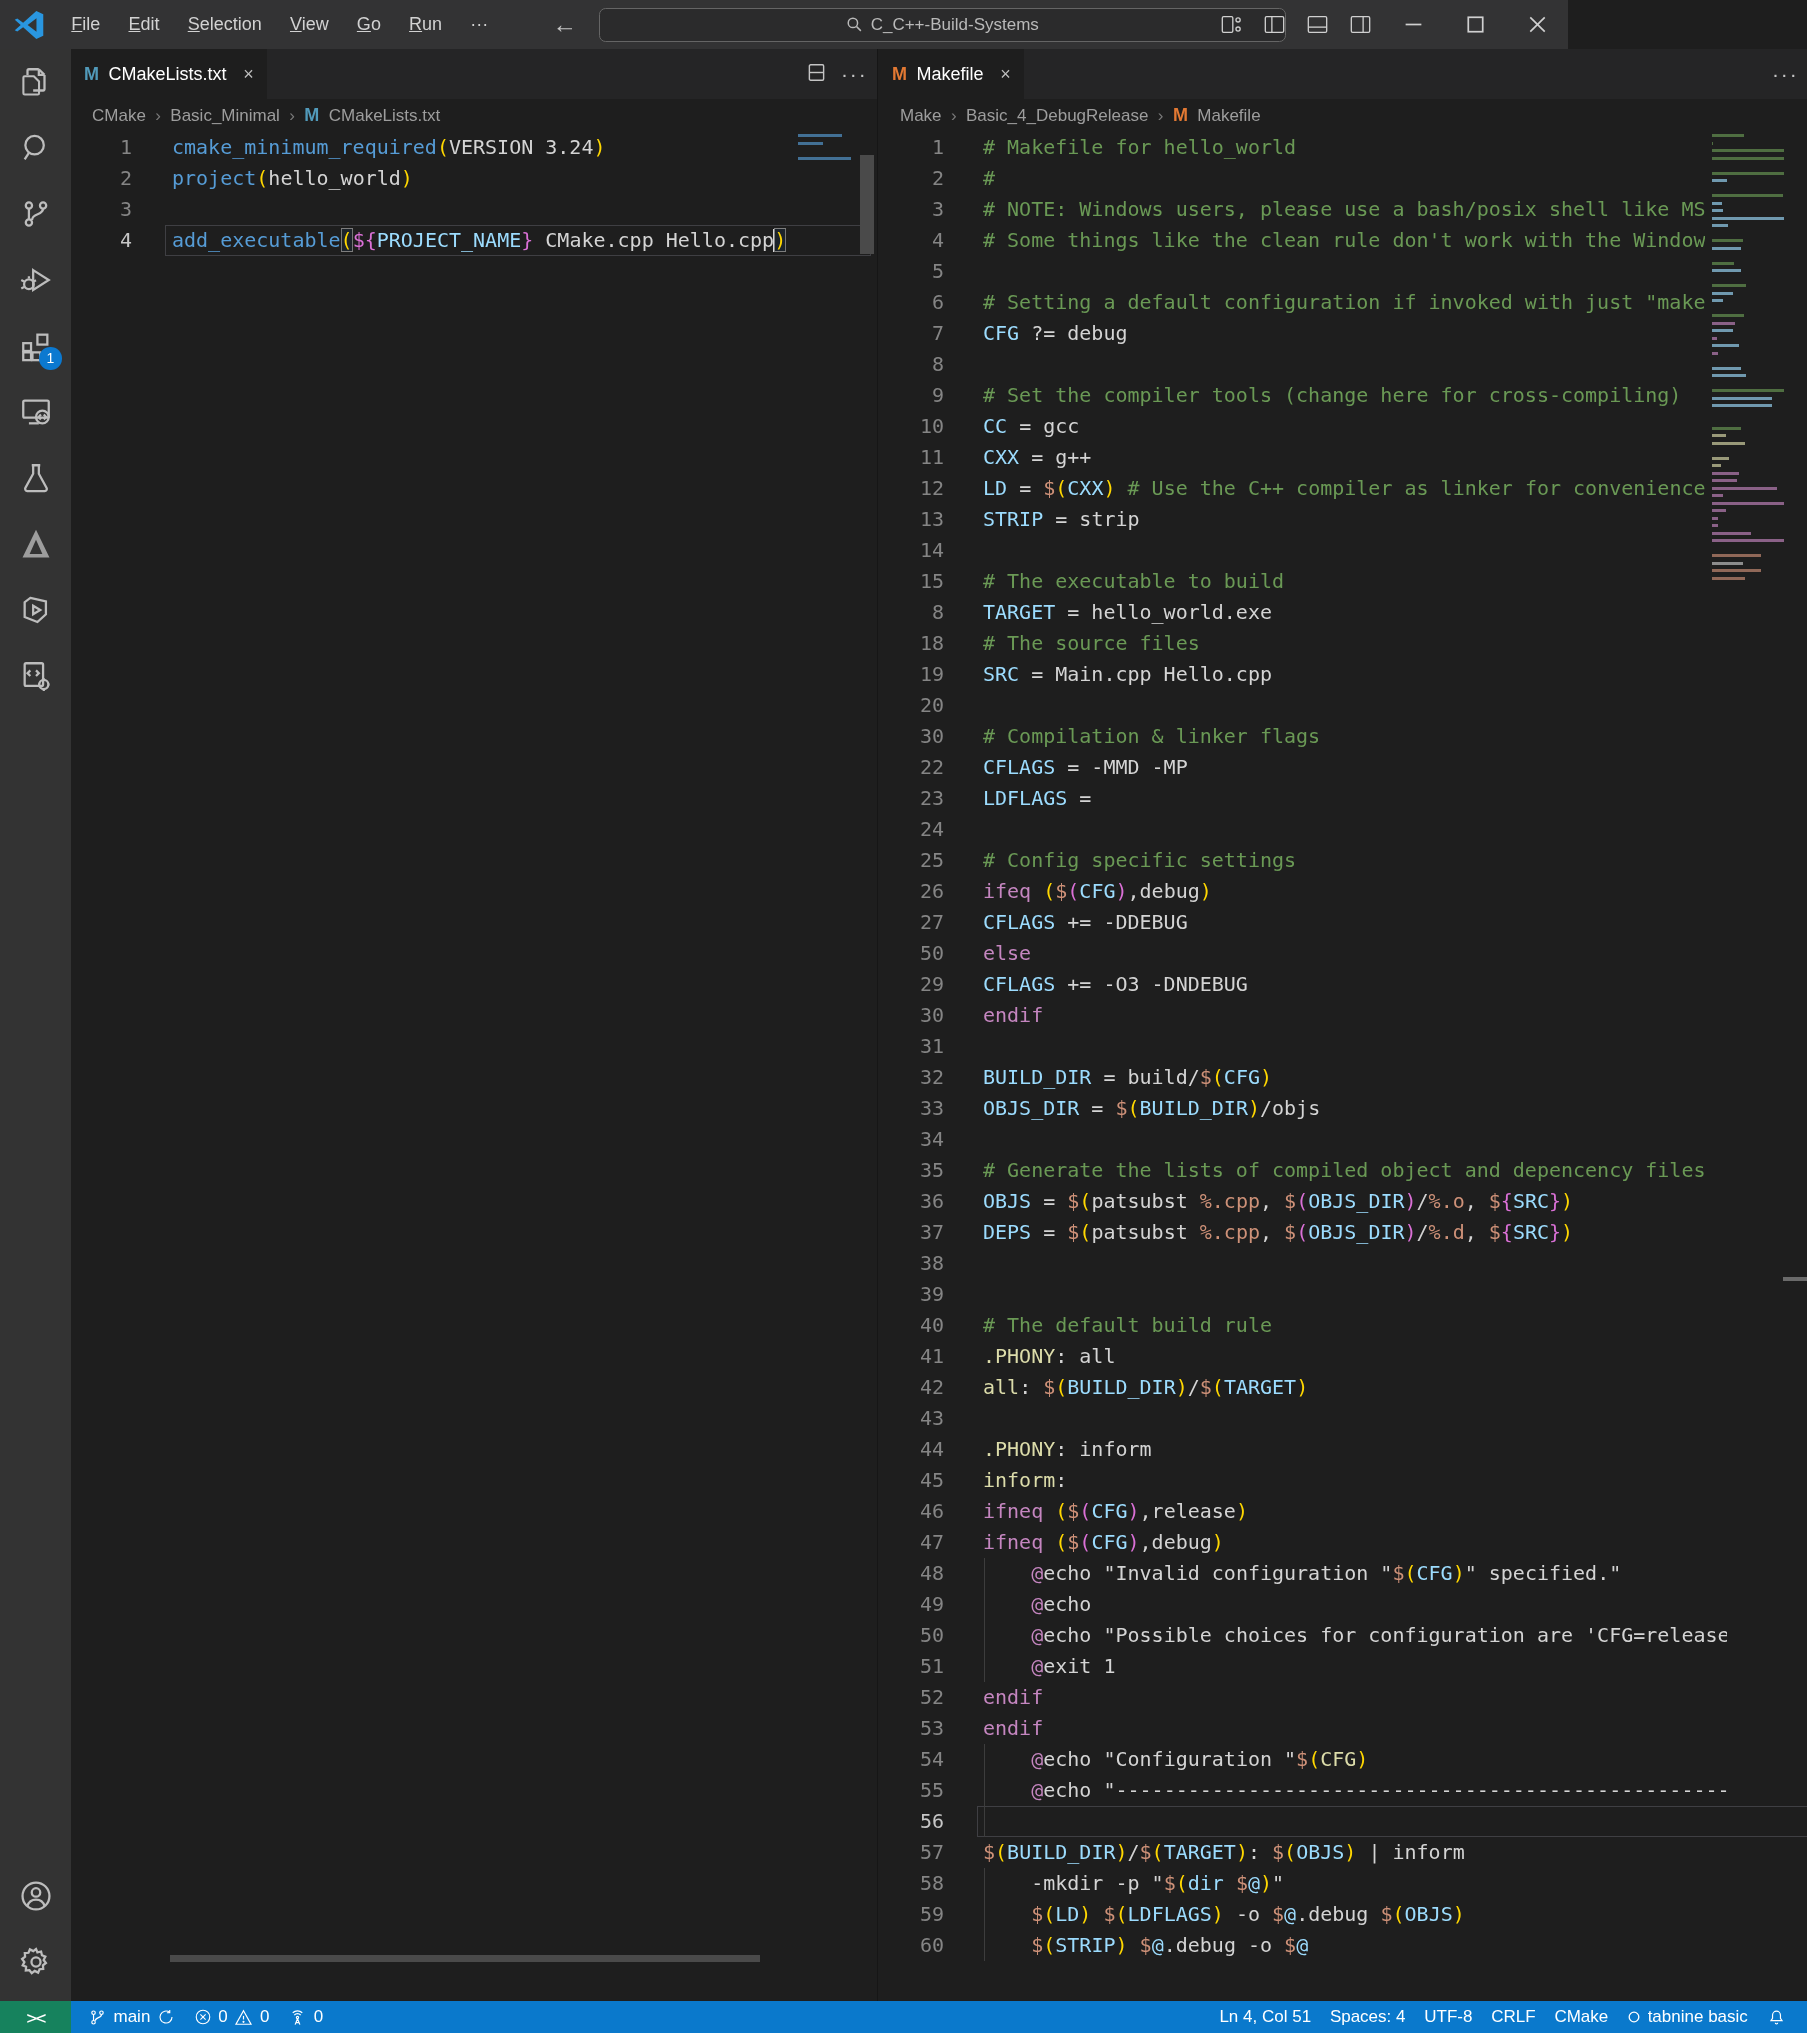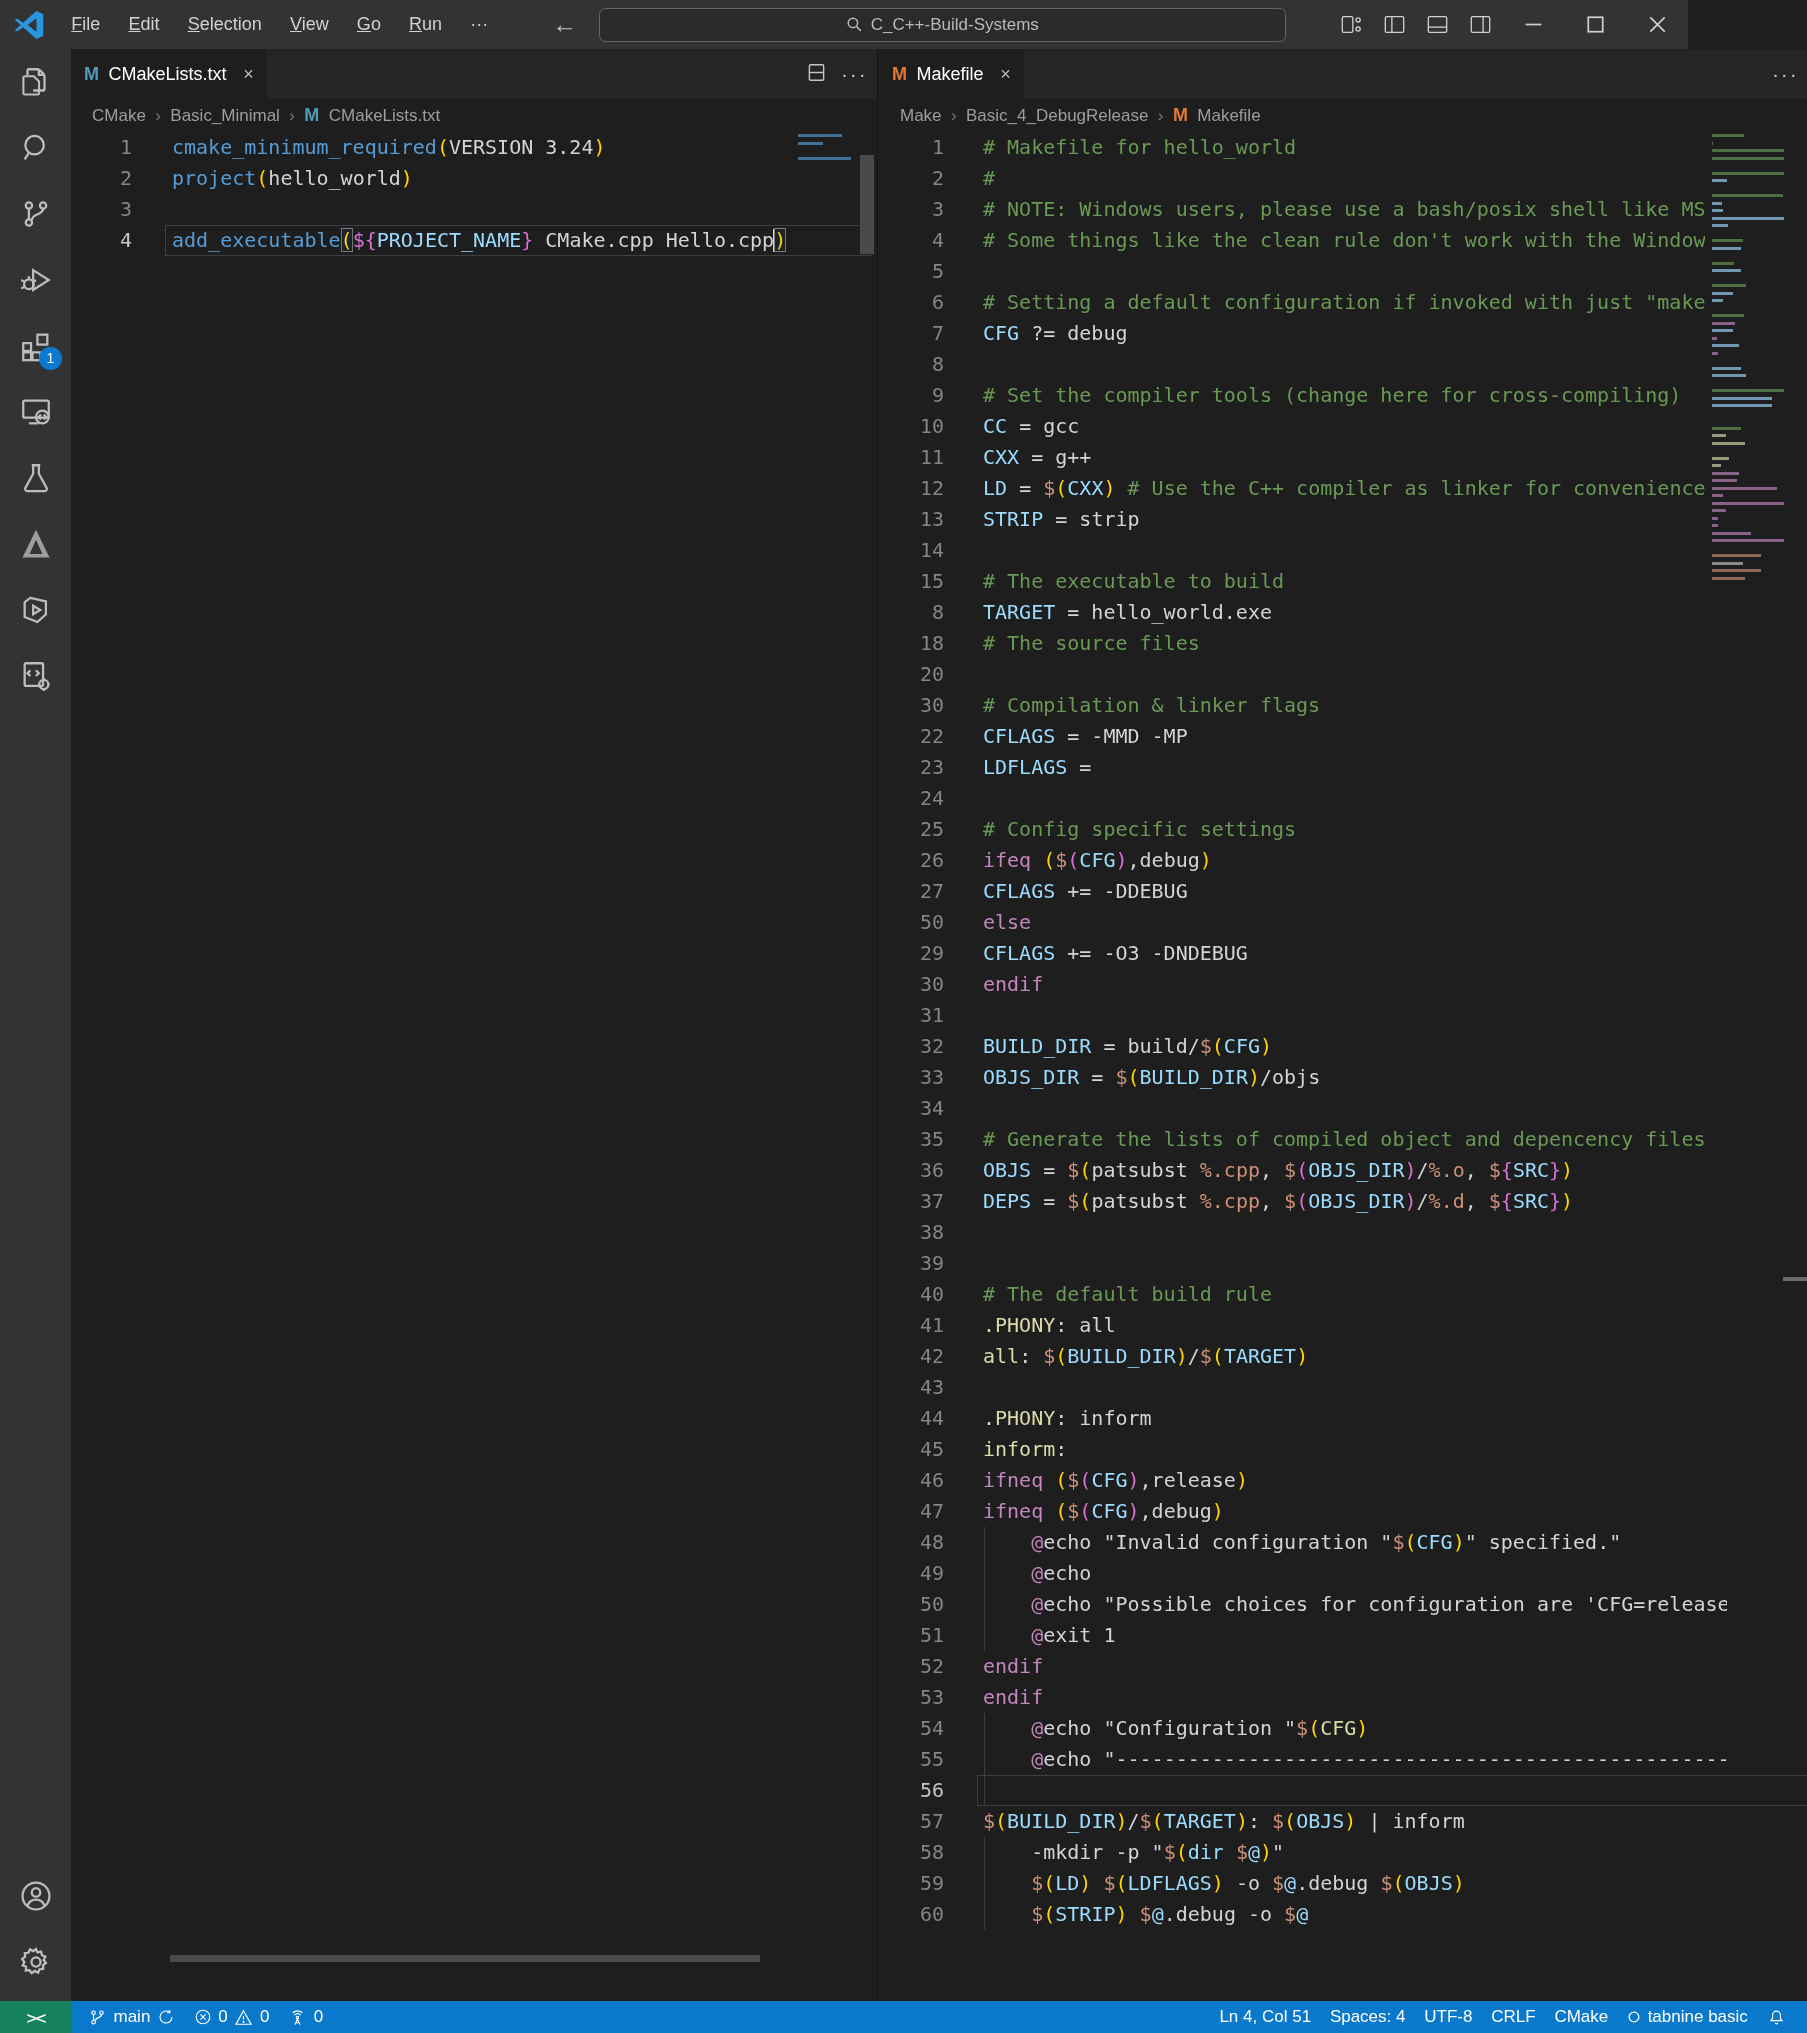--- a/index.html
+++ b/index.html
@@ -1,20 +1,20 @@
 <!DOCTYPE html>
 <html style="font-size:15px"><head>
 <meta charset="utf-8">
 <style>
   * { margin:0; padding:0; box-sizing:border-box; }
   html,body { width:1808px; height:2034px; background:#1e1e1e; overflow:hidden;
     font-family:"Liberation Sans", sans-serif; color:#cccccc; }
 
   
-  .titlebar { position:absolute; left:0; top:0; width:1688px; height:49px;
+  .titlebar { position:absolute; left:0; top:0; width:1568px; height:49px;
     background:#333334; display:flex; align-items:center; }
   .vscode-logo { width:32px; height:32px; margin:0 15px 0 13px; flex:none; }
   .menubar { display:flex; gap:5.6px; align-items:center; }
   .menu-item { display:inline-block; padding:5.6px 11.3px; font-size:18px; color:#d2d2d2;
     border-radius:5.6px; }
   .menu-item::first-letter { text-decoration:underline; }
   .menu-item.no-ul::first-letter { text-decoration:none; }
   .nav-arrows { display:flex; gap:21px; margin-left:53px; font-size:24.5px; color:#c5c5c5; }
   .cmd-center { position:absolute; left:599px; top:7.5px; width:687px; height:34px;
     background:#2b2b2c; border:0.9px solid #656565; border-radius:6.6px;
@@ -327,20 +327,21 @@
       <div class="line"><span class="ln">8</span><span class="txt"></span></div>
       <div class="line"><span class="ln">9</span><span class="txt"><span class="tk-cm"># Set the compiler tools (change here for cross-compiling)</span></span></div>
       <div class="line"><span class="ln">10</span><span class="txt"><span class="tk-var">CC</span><span class="tk-pl"> = gcc</span></span></div>
       <div class="line"><span class="ln">11</span><span class="txt"><span class="tk-var">CXX</span><span class="tk-pl"> = g++</span></span></div>
       <div class="line"><span class="ln">12</span><span class="txt"><span class="tk-var">LD</span><span class="tk-pl"> = </span><span class="tk-dl">$</span><span class="tk-b1">(</span><span class="tk-var">CXX</span><span class="tk-b1">)</span><span class="tk-pl"> </span><span class="tk-cm"># Use the C++ compiler as linker for convenience</span></span></div>
       <div class="line"><span class="ln">13</span><span class="txt"><span class="tk-var">STRIP</span><span class="tk-pl"> = strip</span></span></div>
       <div class="line"><span class="ln">14</span><span class="txt"></span></div>
       <div class="line"><span class="ln">15</span><span class="txt"><span class="tk-cm"># The executable to build</span></span></div>
       <div class="line"><span class="ln">8</span><span class="txt"><span class="tk-var">TARGET</span><span class="tk-pl"> = hello_world.exe</span></span></div>
       <div class="line"><span class="ln">18</span><span class="txt"><span class="tk-cm"># The source files</span></span></div>
+      <div class="line"><span class="ln">19</span><span class="txt"><span class="tk-var">SRC</span><span class="tk-pl"> = Main.cpp Hello.cpp</span></span></div>
       <div class="line"><span class="ln">20</span><span class="txt"></span></div>
       <div class="line"><span class="ln">30</span><span class="txt"><span class="tk-cm"># Compilation &amp; linker flags</span></span></div>
       <div class="line"><span class="ln">22</span><span class="txt"><span class="tk-var">CFLAGS</span><span class="tk-pl"> = -MMD -MP</span></span></div>
       <div class="line"><span class="ln">23</span><span class="txt"><span class="tk-var">LDFLAGS</span><span class="tk-pl"> =</span></span></div>
       <div class="line"><span class="ln">24</span><span class="txt"></span></div>
       <div class="line"><span class="ln">25</span><span class="txt"><span class="tk-cm"># Config specific settings</span></span></div>
       <div class="line"><span class="ln">26</span><span class="txt"><span class="tk-kw">ifeq</span><span class="tk-pl"> </span><span class="tk-b1">(</span><span class="tk-dl">$</span><span class="tk-b2">(</span><span class="tk-var">CFG</span><span class="tk-b2">)</span><span class="tk-pl">,debug</span><span class="tk-b1">)</span></span></div>
       <div class="line"><span class="ln">27</span><span class="txt"><span class="tk-var">CFLAGS</span><span class="tk-pl"> += -DDEBUG</span></span></div>
       <div class="line"><span class="ln">50</span><span class="txt"><span class="tk-kw">else</span></span></div>
       <div class="line"><span class="ln">29</span><span class="txt"><span class="tk-var">CFLAGS</span><span class="tk-pl"> += -O3 -DNDEBUG</span></span></div>

